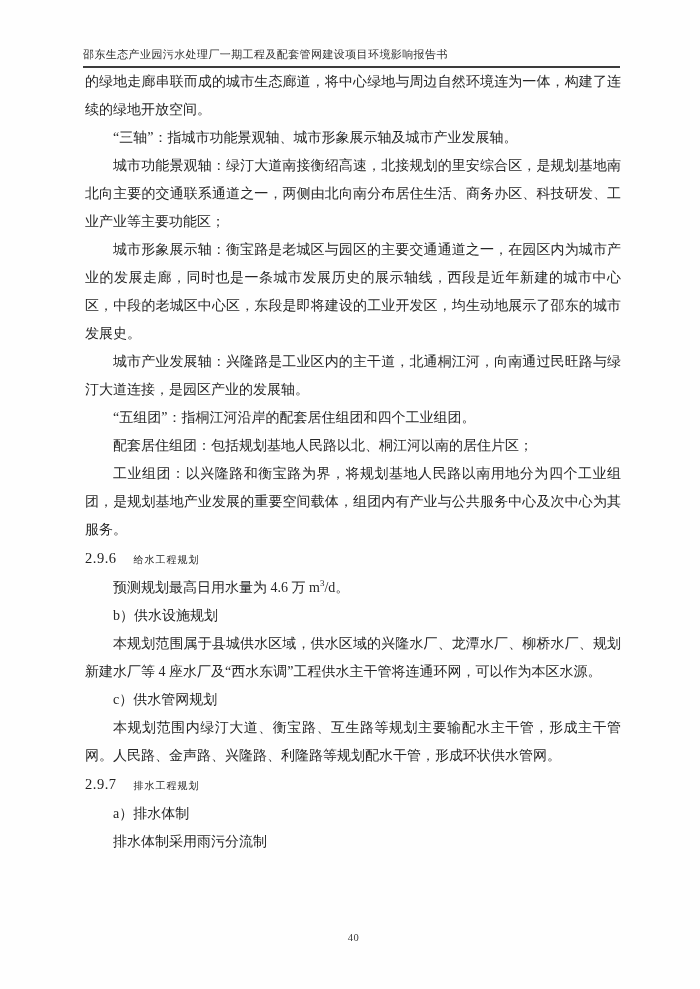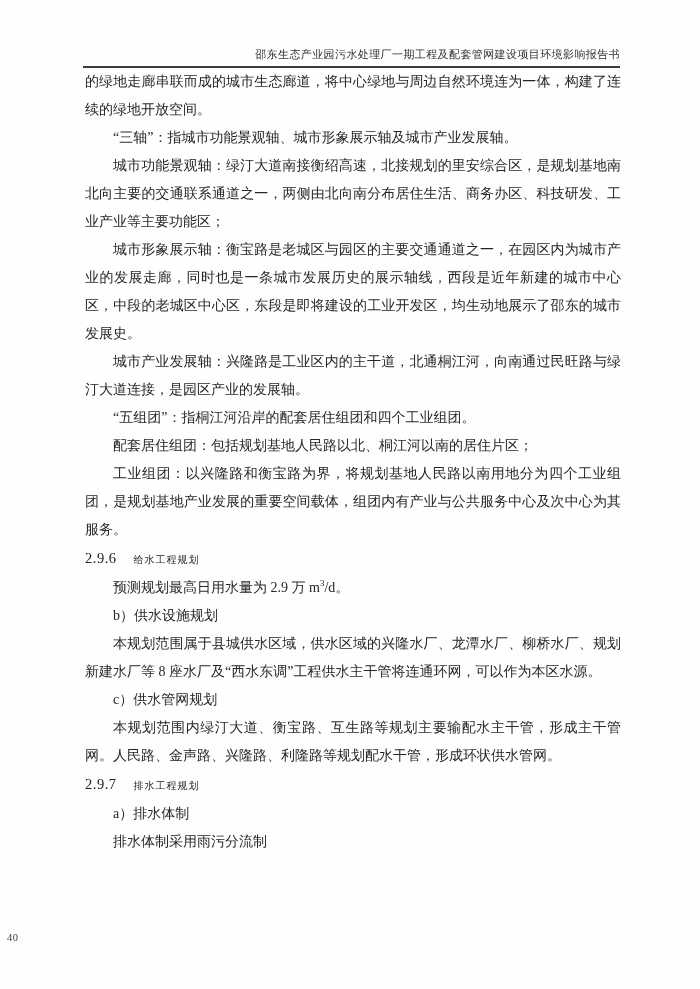--- a/index.html
+++ b/index.html
@@ -14,21 +14,21 @@
     background: #fefefe;
     font-family: "Liberation Serif", "DejaVu Serif", serif;
     color: #262626;
     overflow: hidden;
   }
   .header {
     position: absolute;
     left: 83px;
     width: 537px;
     top: 46px;
-    text-align: right;
+    text-align: left;
     font-size: 11px;
     letter-spacing: 0.4px;
     color: #2e2e2e;
     border-bottom: 2px solid #3c3c3c;
     padding-bottom: 4px;
     line-height: 16px;
   }
   .doc-body {
     position: absolute;
     left: 85px;
@@ -66,21 +66,21 @@
   sup.cube {
     font-size: 9px;
     line-height: 0;
     vertical-align: super;
   }
   .footer {
     position: absolute;
     left: 0;
     right: 0;
     bottom: 46px;
-    text-align: left;
+    text-align: center;
     font-size: 10.5px;
     color: #3a3a3a;
     letter-spacing: 0.5px;
     margin-left: 7px;
   }
 </style>
 </head>
 <body>
 
 <div class="page">
@@ -106,26 +106,26 @@
     <p class="para indent">配套居住组团：包括规划基地人民路以北、桐江河以南的居住片区；</p>
 
     <p class="para indent">工业组团：以兴隆路和衡宝路为界，将规划基地人民路以南用地分为四个工业组团，是规划基地产业发展的重要空间载体，组团内有产业与公共服务中心及次中心为其服务。</p>
 
     <p class="heading">
       <span class="h-num">2.9.6</span><span class="h-title">给水工程规划</span>
     </p>
 
 
     <p class="para indent">
-      <span>预测规划最高日用水量为 2.9 万 m</span><sup class="cube">3</sup><span>/d。</span>
+      <span>预测规划最高日用水量为 4.6 万 m</span><sup class="cube">3</sup><span>/d。</span>
     </p>
 
     <p class="para indent">b）供水设施规划</p>
 
-    <p class="para indent">本规划范围属于县城供水区域，供水区域的兴隆水厂、龙潭水厂、柳桥水厂、规划新建水厂等 8 座水厂及“西水东调”工程供水主干管将连通环网，可以作为本区水源。</p>
+    <p class="para indent">本规划范围属于县城供水区域，供水区域的兴隆水厂、龙潭水厂、柳桥水厂、规划新建水厂等 4 座水厂及“西水东调”工程供水主干管将连通环网，可以作为本区水源。</p>
 
     <p class="para indent">c）供水管网规划</p>
 
     <p class="para indent">本规划范围内绿汀大道、衡宝路、互生路等规划主要输配水主干管，形成主干管网。人民路、金声路、兴隆路、利隆路等规划配水干管，形成环状供水管网。</p>
 
     <p class="heading">
       <span class="h-num">2.9.7</span><span class="h-title">排水工程规划</span>
     </p>
 
     <p class="para indent">a）排水体制</p>

